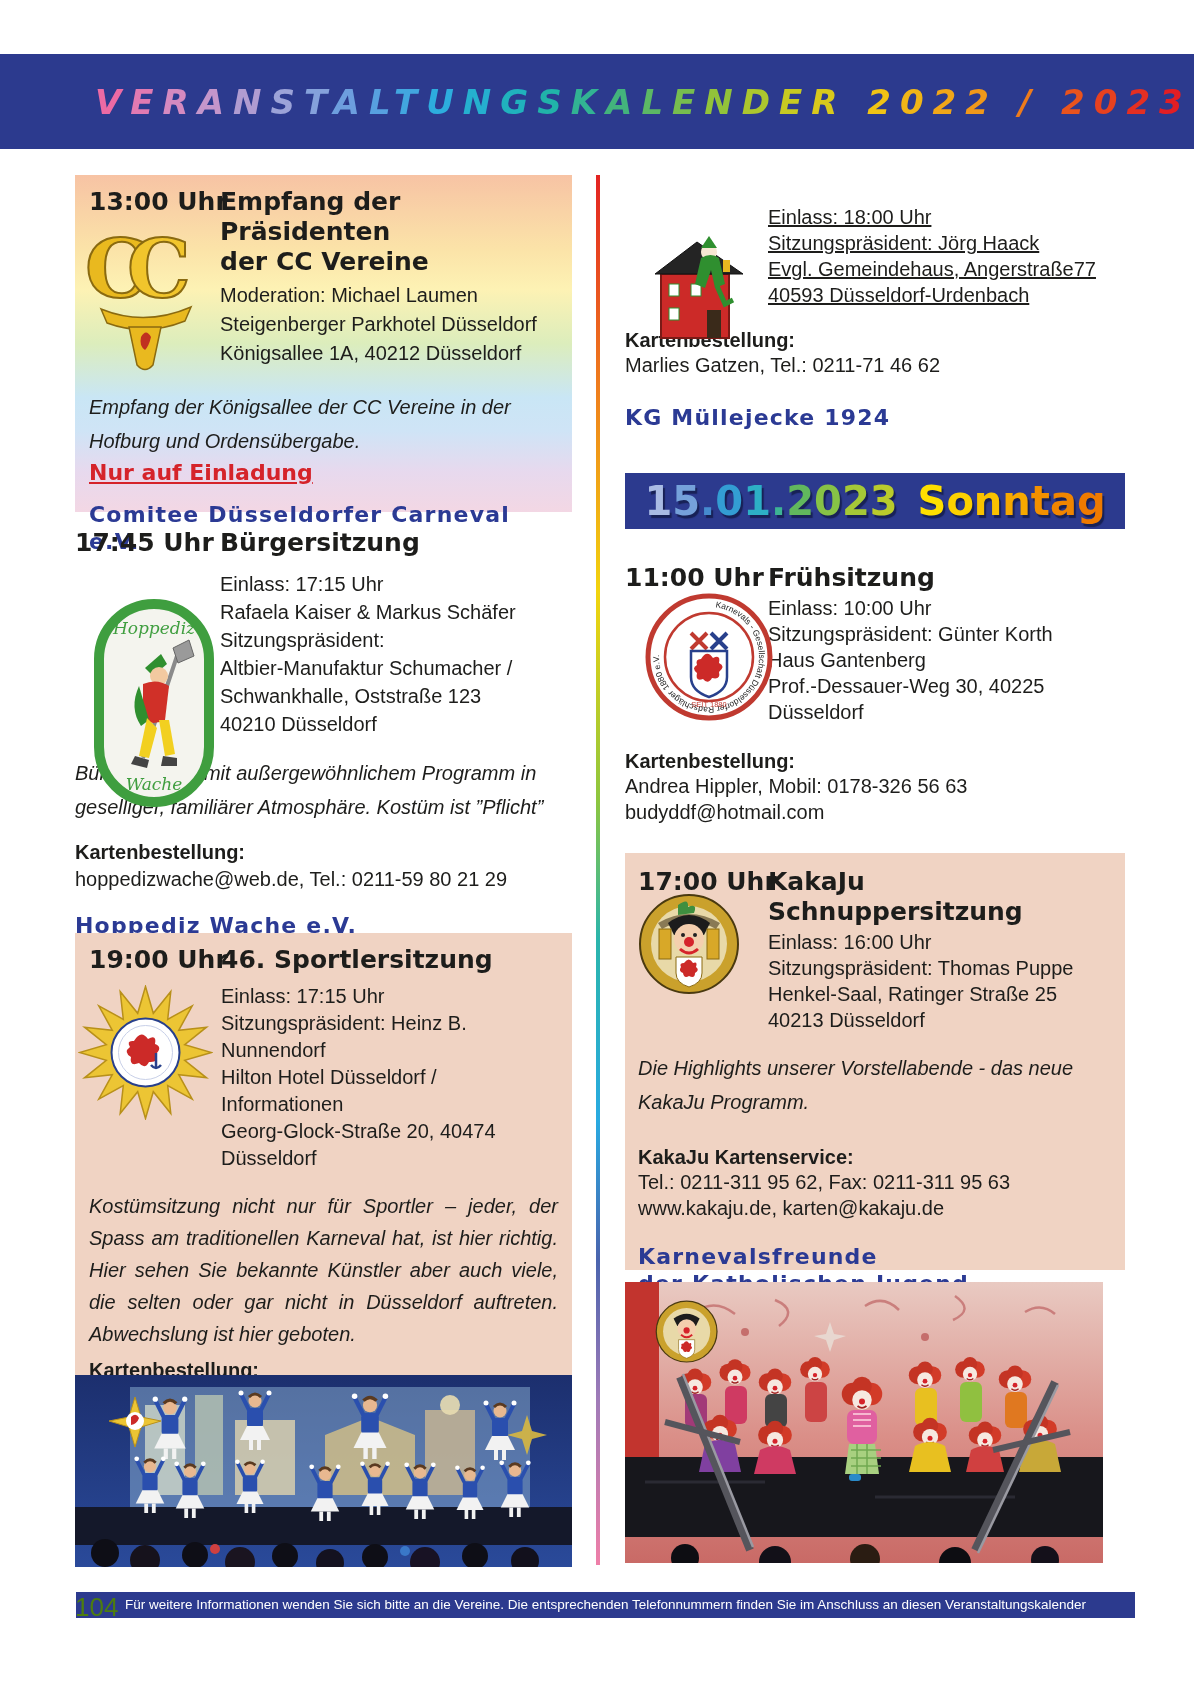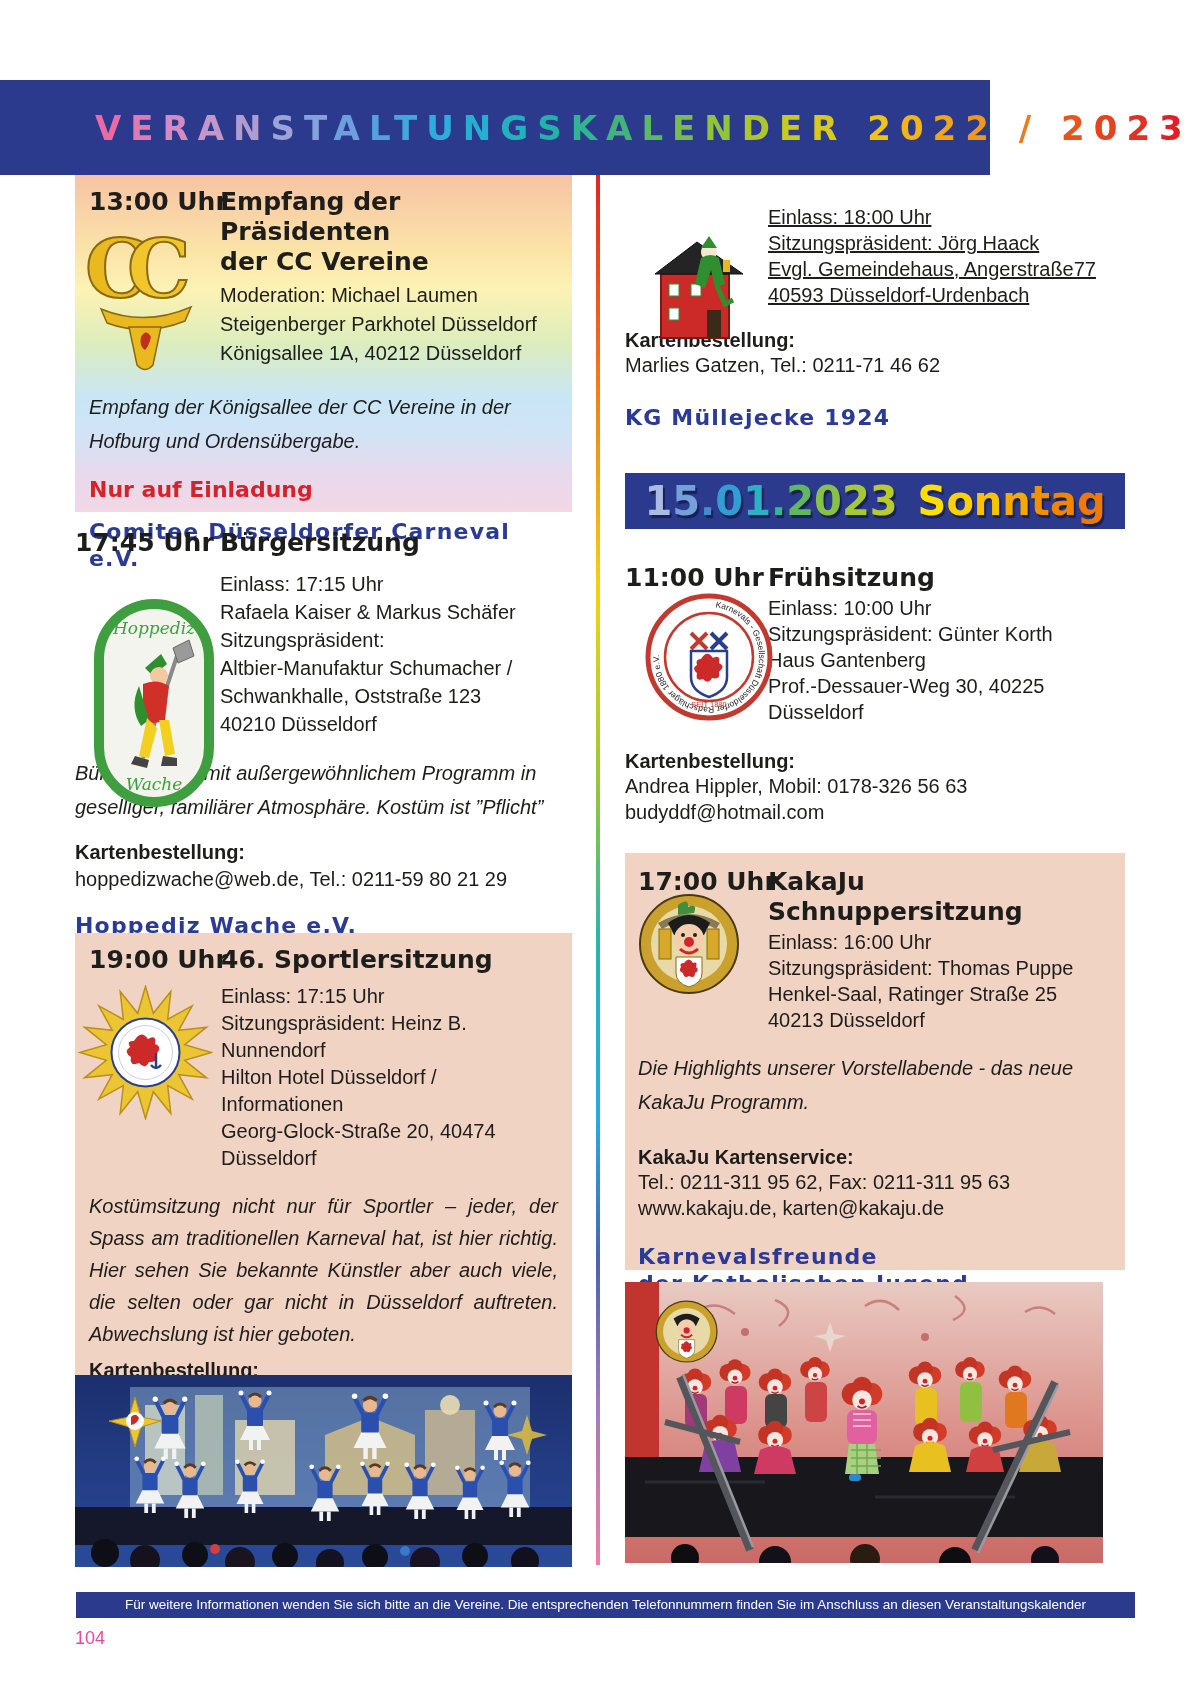--- a/index.html
+++ b/index.html
@@ -1,19 +1,19 @@
 <!DOCTYPE html>
 <html><head>
 <meta charset="utf-8">
 <style>
   html,body{margin:0;padding:0;background:#ffffff;}
   .page{position:relative;width:1194px;height:1685px;background:#fff;overflow:hidden;
         font-family:"Liberation Sans", sans-serif;color:#1d1d1b;}
   
-  .header-bar{position:absolute;left:0;top:80px;width:990px;height:95px;background:#2c3a8e;}
+  .header-bar{position:absolute;left:0;top:54px;width:1194px;height:95px;background:#2c3a8e;font-style:italic;}
   .header-title{position:absolute;left:95px;top:28px;font-family:"DejaVu Sans",sans-serif;
         font-weight:bold;font-size:34px;letter-spacing:9px;white-space:nowrap;}
   
   .col{position:absolute;top:175px;}
   .col-left{left:75px;width:497px;height:1392px;}
   .col-right{left:625px;width:500px;height:1392px;}
   .divider{position:absolute;left:596px;top:175px;width:4px;height:1390px;
         background:linear-gradient(180deg,#e32322 0%,#ef7c1d 15%,#f2d40e 30%,#8dc63f 45%,
         #2bb5ac 55%,#29aae1 68%,#4a64ae 78%,#9f7bb8 88%,#ef7fa8 100%);}
   .block{position:absolute;left:0;right:0;}
@@ -43,21 +43,21 @@
   .box-pink{background:#f0d3c3;}
   .pad{padding:12px 14px 0 14px;box-sizing:border-box;}
   .pad .time{left:0;}
   
   .date-banner{position:absolute;background:#2c3a8e;display:flex;align-items:center;justify-content:center;gap:20px;}
   .banner-txt{font-family:"DejaVu Sans",sans-serif;font-weight:bold;font-size:40px;
        text-shadow:2px 3px 1px rgba(8,12,40,0.55);white-space:nowrap;}
   
   .footer-bar{position:absolute;left:76px;top:1592px;width:1059px;height:26px;background:#2c3a8e;
        color:#ffffff;text-align:center;font-size:13.5px;line-height:26px;}
-  .page-number{position:absolute;left:75px;top:1628px;font-size:18px;color:#ec4899;}
+  .page-number{position:absolute;left:75px;top:1592px;font-size:26px;color:#4d7c0f;}
   .photo{position:absolute;left:0;}
   svg{display:block;}
 </style>
 </head>
 <body>
 
 <div class="page">
 
   <div class="header-bar">
     <div class="header-title"><span style="color: rgb(236, 106, 164);">V</span><span style="color: rgb(225, 122, 178);">E</span><span style="color: rgb(213, 138, 192);">R</span><span style="color: rgb(197, 150, 203);">A</span><span style="color: rgb(176, 156, 209);">N</span><span style="color: rgb(156, 163, 216);">S</span><span style="color: rgb(133, 161, 219);">T</span><span style="color: rgb(109, 158, 222);">A</span><span style="color: rgb(87, 160, 224);">L</span><span style="color: rgb(66, 166, 223);">T</span><span style="color: rgb(45, 173, 222);">U</span><span style="color: rgb(37, 176, 207);">N</span><span style="color: rgb(32, 178, 189);">G</span><span style="color: rgb(33, 179, 169);">S</span><span style="color: rgb(50, 179, 147);">K</span><span style="color: rgb(67, 179, 124);">A</span><span style="color: rgb(92, 184, 101);">L</span><span style="color: rgb(119, 189, 79);">E</span><span style="color: rgb(146, 195, 58);">N</span><span style="color: rgb(172, 198, 46);">D</span><span style="color: rgb(199, 202, 34);">E</span><span style="color: rgb(216, 201, 28);">R</span><span style="color: rgb(229, 199, 24);"> </span><span style="color: rgb(240, 195, 21);">2</span><span style="color: rgb(240, 181, 23);">0</span><span style="color: rgb(240, 166, 25);">2</span><span style="color: rgb(240, 152, 26);">2</span><span style="color: rgb(239, 138, 27);"> </span><span style="color: rgb(238, 123, 27);">/</span><span style="color: rgb(235, 103, 28);"> </span><span style="color: rgb(233, 83, 29);">2</span><span style="color: rgb(231, 65, 31);">0</span><span style="color: rgb(228, 47, 34);">2</span><span style="color: rgb(226, 30, 36);">3</span></div>
@@ -83,21 +83,21 @@
       <div class="logo" style="left:8px;top:50px;">
         <svg width="124" height="150" viewBox="0 0 124 150">
           <text x="2" y="72" font-family="DejaVu Serif, serif" font-size="80" font-weight="bold" fill="#e9b91f" stroke="#8a6a10" stroke-width="2">C</text>
           <text x="44" y="72" font-family="DejaVu Serif, serif" font-size="80" font-weight="bold" fill="#f1c52c" stroke="#8a6a10" stroke-width="2">C</text>
           <path d="M18 84 Q62 102 108 82 L102 96 Q62 112 24 98 Z" fill="#e9b91f" stroke="#8a6a10" stroke-width="1.5"></path>
           <path d="M46 102 L78 102 L70 140 Q62 149 54 140 Z" fill="#e9b91f" stroke="#8a6a10" stroke-width="1.5"></path>
           <path d="M58 112 q5 -9 10 0 q-2 9 -6 13 q-6 -4 -4 -13 z" fill="#c03020"></path>
         </svg>
       </div>
       <div class="desc" style="margin-top:22px;">Empfang der Königsallee der CC Vereine in der Hofburg und Ordensübergabe.</div>
-      <div class="note" style="margin-top:19px;">Nur auf Einladung</div>
+      <div class="note" style="margin-top:2px;text-decoration:underline;">Nur auf Einladung</div>
       <div class="org" style="margin-top:16px;">Comitee Düsseldorfer Carneval e.V.</div>
     </div>
 
     <div class="block" style="top:353px;">
       <div class="event-head">
         <span class="time">17:45 Uhr</span>
         <div class="etitle">Bürgersitzung</div>
       </div>
       <div class="details lh28" style="margin-top:12px;">
         <div class="dline">Einlass: 17:15 Uhr</div>

